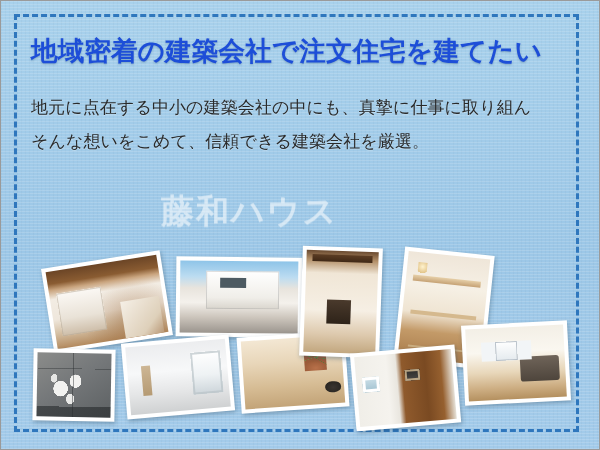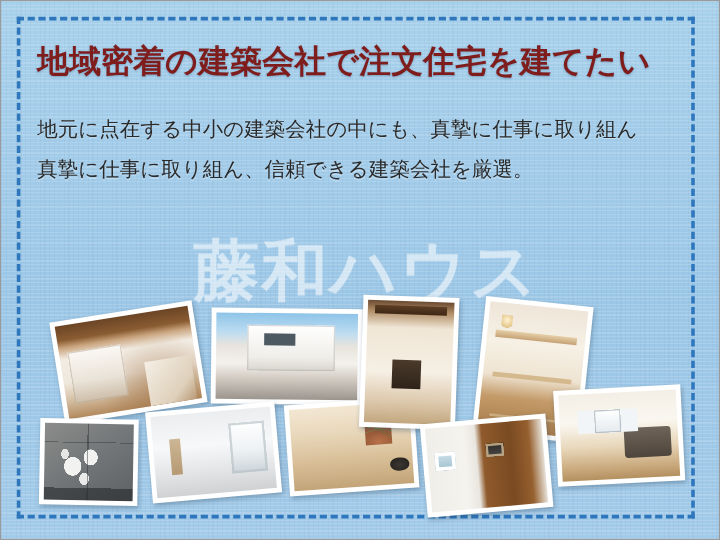--- a/index.html
+++ b/index.html
@@ -52,40 +52,40 @@
     bottom: 17px;
     border: 3px dashed #2f77bd;
     pointer-events: none;
   }
 
   
   .watermark {
     position: absolute;
     left: 160px;
     top: 188px;
-    font-size: 55px;
+    font-size: 33px;
     font-weight: 700;
     letter-spacing: 2px;
     color: rgba(255,255,255,0.42);
     text-shadow: 0 1px 0 rgba(255,255,255,0.25);
     white-space: nowrap;
     pointer-events: none;
     z-index: 2;
   }
 
   
   .text-area {
     position: absolute;
     left: 30px;
     top: 28px;
     right: 28px;
     z-index: 3;
   }
   .headline {
-    color: #7f1d1d;
+    color: #1d4ed8;
     font-weight: 700;
     font-size: 26.5px;
     line-height: 45px;
     letter-spacing: 0.2px;
     text-shadow: 0 1px 2px rgba(70,110,145,0.45);
     white-space: nowrap;
     font-family: Liberation Serif, serif;
   }
   .headline .hl-line { display: block; }
 
@@ -315,21 +315,21 @@
   <div class="watermark">藤和ハウス</div>
 
   <div class="text-area">
 
     <div class="headline">
       <span class="hl-line">地域密着の建築会社で注文住宅を建てたい</span>
     </div>
 
     <div class="body-copy">
       <span class="bc-line">地元に点在する中小の建築会社の中にも、真摯に仕事に取り組ん</span>
-      <span class="bc-line">真摯に仕事に取り組ん、信頼できる建築会社を厳選。</span>
+      <span class="bc-line">そんな想いをこめて、信頼できる建築会社を厳選。</span>
     </div>
 
   </div>
 
   <div class="collage">
 
     <div class="photo" id="photo-1">
       <span class="shot ph-kitchen"></span>
     </div>
 

